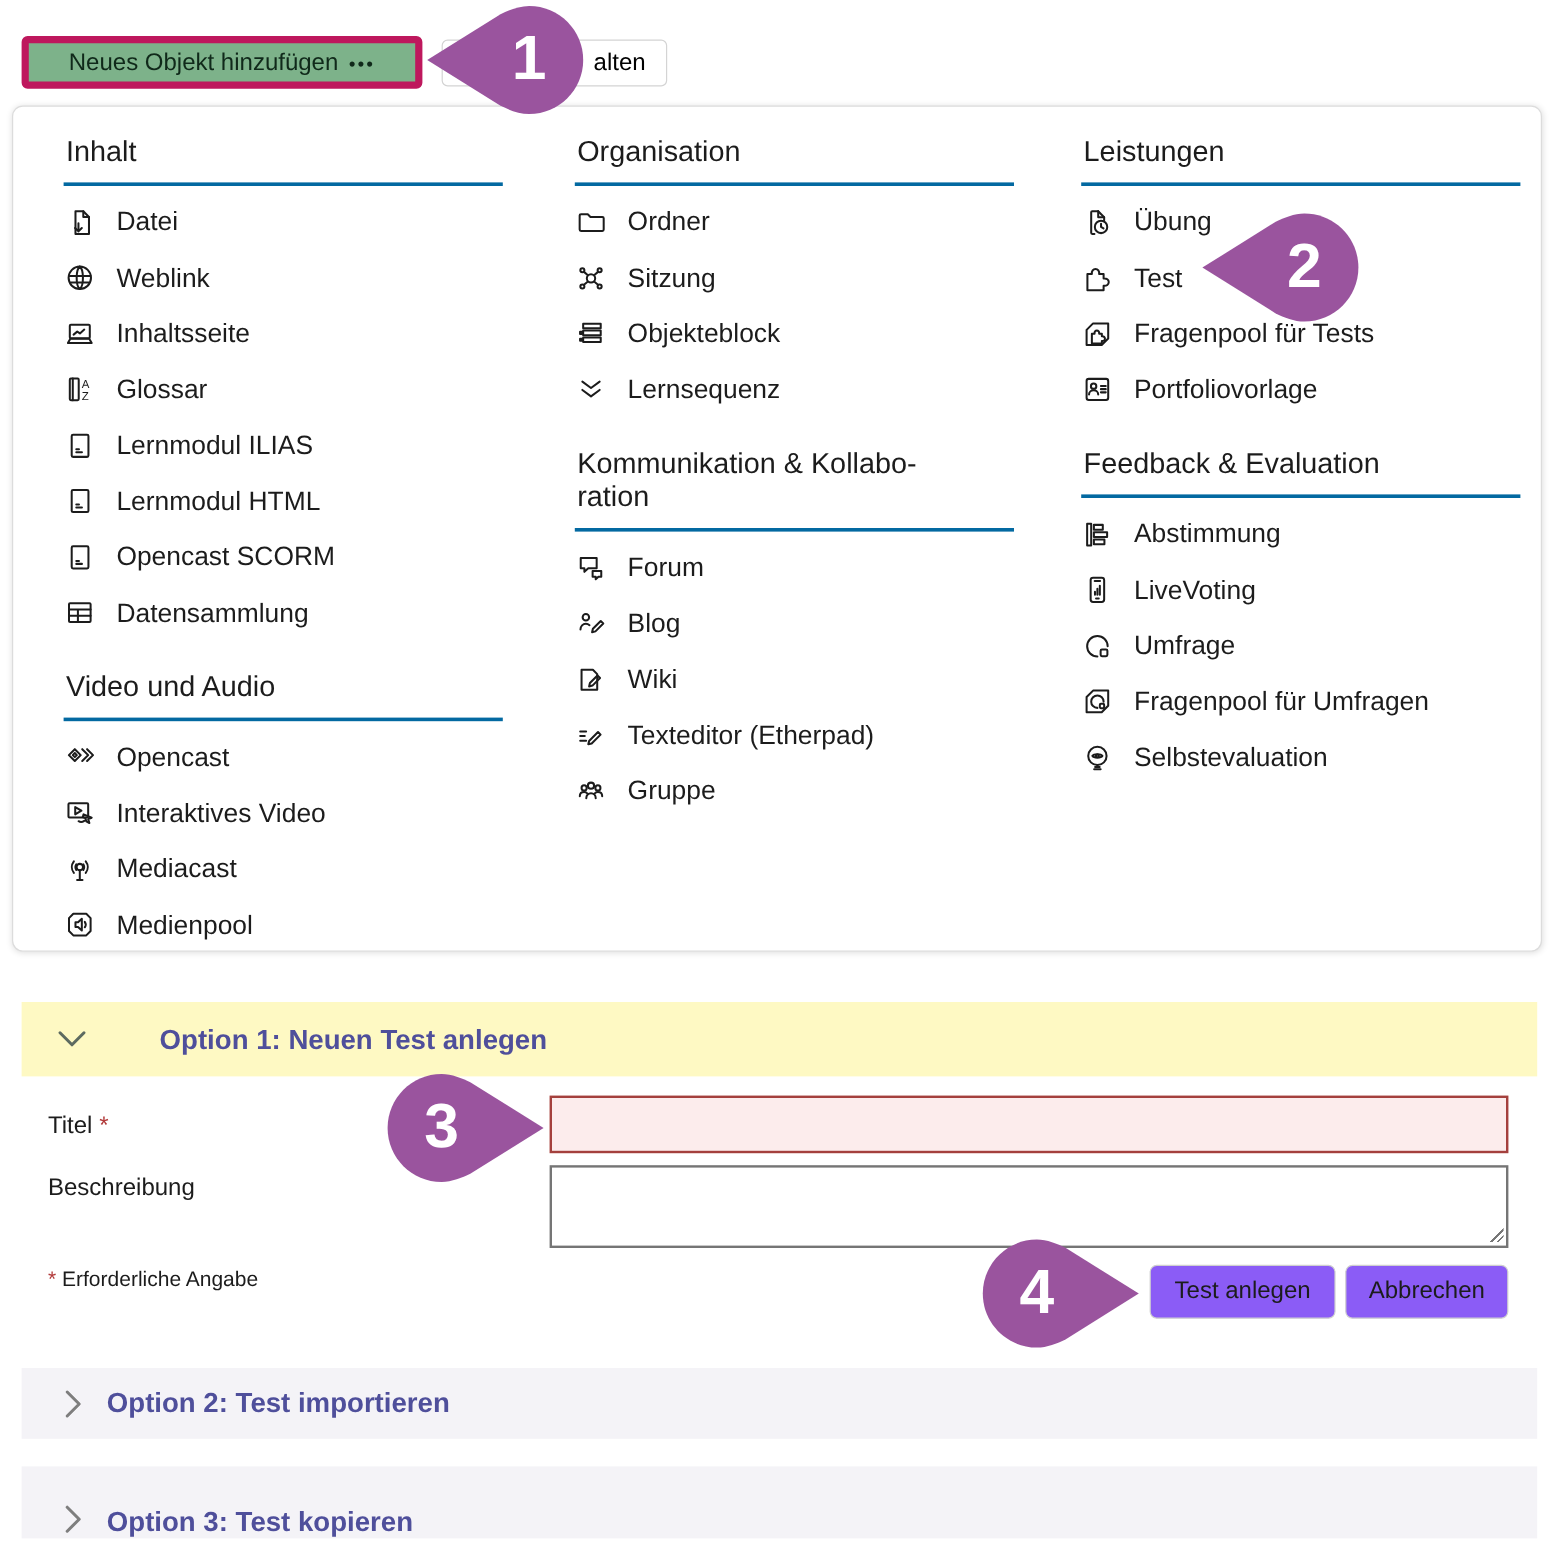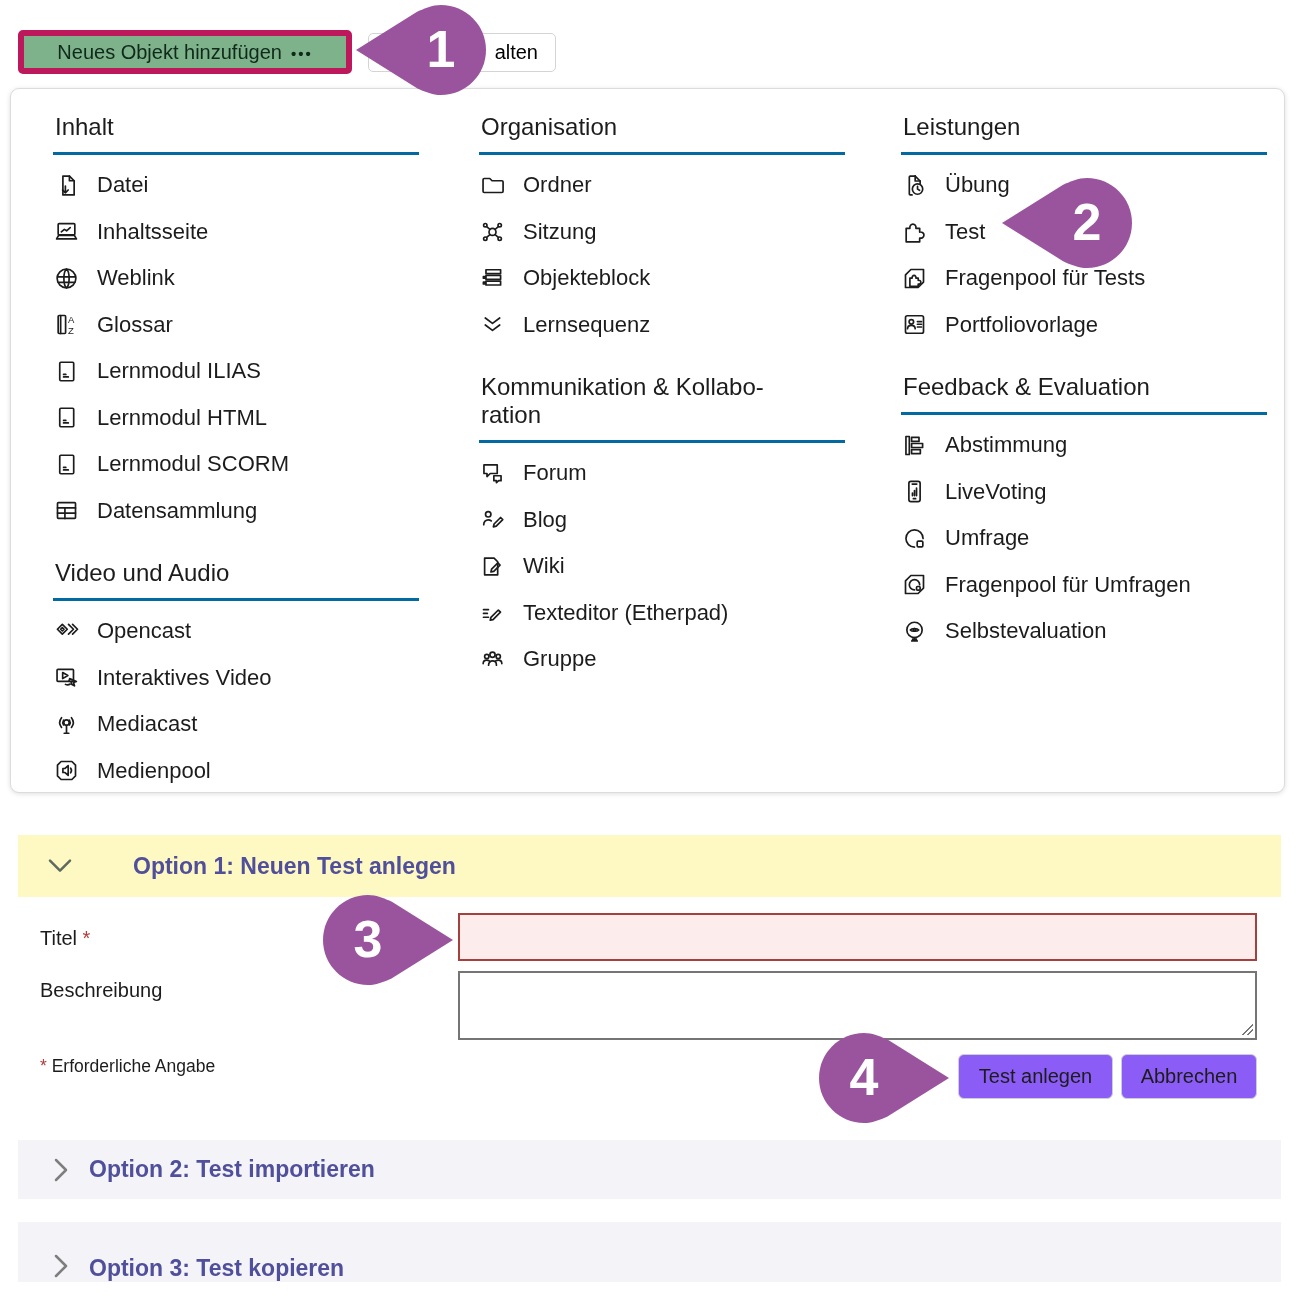--- a/index.html
+++ b/index.html
@@ -105,35 +105,35 @@
               <path d="M8.8 3.6h5.8l4.2 4.2v12.6H8.8z"></path>
               <path d="M14.6 3.6v4.2h4.2"></path>
               <path d="M11 12.5v6m0 0-2.5-2.5m2.5 2.5 2.5-2.5"></path>
             </svg>
           </span>
           <span class="mi-label">Datei</span>
         </div>
         <div class="menu-item">
           <span class="mi-icon">
             <svg viewBox="0 0 24 24">
+              <circle cx="12" cy="12" r="8.3"></circle>
+              <path d="M12 3.7c-3.1 2.3-3.1 14.3 0 16.6M12 3.7c3.1 2.3 3.1 14.3 0 16.6M4 10.6h16M4.7 15.4h14.6"></path>
+            </svg>
+          </span>
+          <span class="mi-label">Weblink</span>
+        </div>
+        <div class="menu-item">
+          <span class="mi-icon">
+            <svg viewBox="0 0 24 24">
               <rect x="4.6" y="5" width="14.8" height="10" rx="0.8"></rect>
               <path d="M3.2 18.6h17.6L19 15.4H5z"></path>
               <path d="m7.4 12.3 2.7-2.2 2 1.3 3.2-2.8"></path>
             </svg>
           </span>
           <span class="mi-label">Inhaltsseite</span>
-        </div>
-        <div class="menu-item">
-          <span class="mi-icon">
-            <svg viewBox="0 0 24 24">
-              <circle cx="12" cy="12" r="8.3"></circle>
-              <path d="M12 3.7c-3.1 2.3-3.1 14.3 0 16.6M12 3.7c3.1 2.3 3.1 14.3 0 16.6M4 10.6h16M4.7 15.4h14.6"></path>
-            </svg>
-          </span>
-          <span class="mi-label">Weblink</span>
         </div>
         <div class="menu-item">
           <span class="mi-icon">
             <svg viewBox="0 0 24 24">
               <rect x="4.6" y="4" width="6.6" height="16" rx="0.8"></rect>
               <path d="M6.8 4v16"></path>
               <text x="13.4" y="11" font-size="8.5" font-family="Liberation Sans, sans-serif" fill="#1c1c1c" stroke="none">A</text>
               <text x="13.4" y="20" font-size="8.5" font-family="Liberation Sans, sans-serif" fill="#1c1c1c" stroke="none">Z</text>
             </svg>
           </span>
@@ -157,21 +157,21 @@
           </span>
           <span class="mi-label">Lernmodul HTML</span>
         </div>
         <div class="menu-item">
           <span class="mi-icon">
             <svg viewBox="0 0 24 24">
               <rect x="6" y="3.8" width="12.4" height="16.4" rx="1"></rect>
               <path d="M9.4 14.6h2M9.4 16.8h4.2"></path>
             </svg>
           </span>
-          <span class="mi-label">Lernmodul SCORM</span>
+          <span class="mi-label">Opencast SCORM</span>
         </div>
         <div class="menu-item">
           <span class="mi-icon">
             <svg viewBox="0 0 24 24">
               <rect x="4" y="5" width="16" height="14" rx="0.8"></rect>
               <path d="M4 9.7h16M4 14.3h16M10.6 9.7V19"></path>
             </svg>
           </span>
           <span class="mi-label">Datensammlung</span>
         </div>

